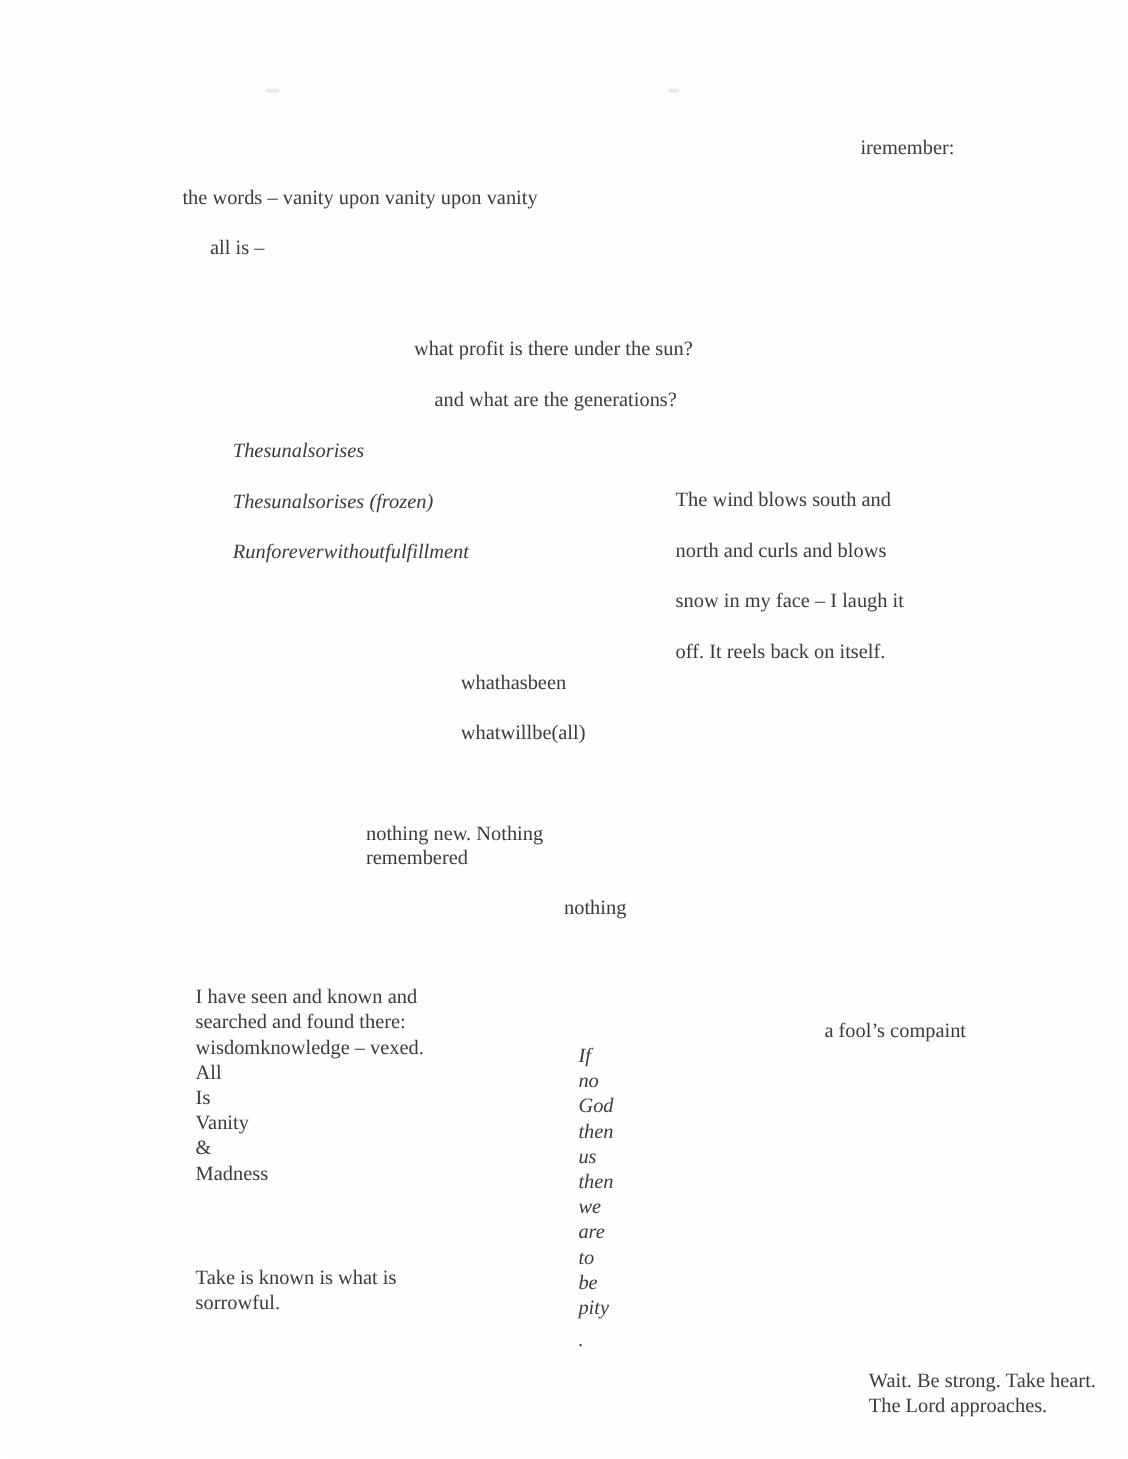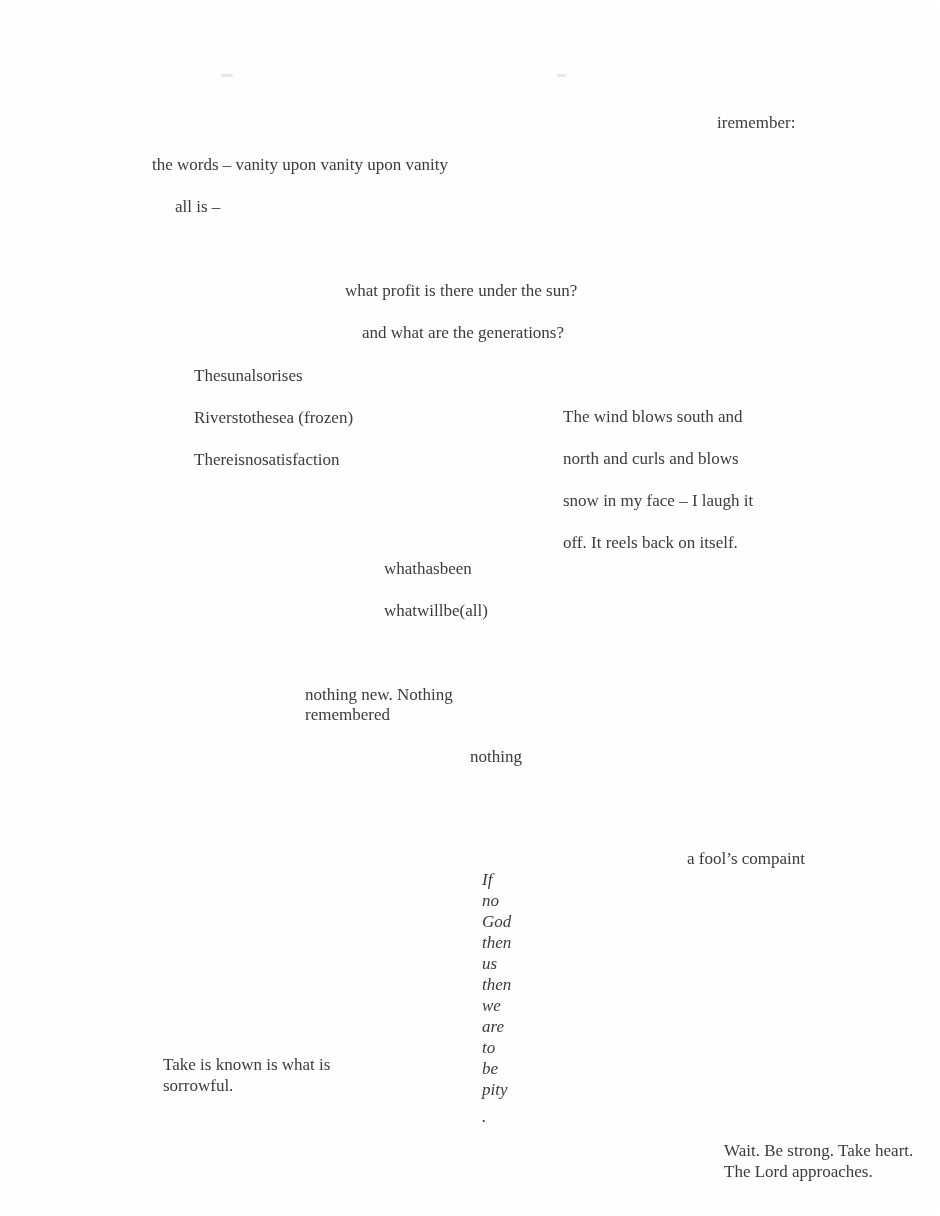--- a/index.html
+++ b/index.html
@@ -64,44 +64,54 @@
   <div class="line" style="left:717px; top:112px;">iremember:</div>
 
   <div class="line" style="left:152px; top:154px;">the words – vanity upon vanity upon vanity</div>
 
   <div class="line" style="left:175px; top:196px;">all is –</div>
 
   <div class="line" style="left:345px; top:280px;">what profit is there under the sun?</div>
 
   <div class="line" style="left:362px; top:322px;">and what are the generations?</div>
 
-  <div class="block ds" style="left:194px; top:355px;">
+  <div class="block ds" style="left:194px; top:355px;font-style:italic;">
     <div>Thesunalsorises</div>
-    <div>Riverstothesea (frozen)</div>
-    <div>Thereisnosatisfaction</div>
+    <div>Thesunalsorises (frozen)</div>
+    <div>Runforeverwithoutfulfillment</div>
   </div>
 
   <div class="block ds" style="left:563px; top:396px;">
     <div>The wind blows south and</div>
     <div>north and curls and blows</div>
     <div>snow in my face – I laugh it</div>
     <div>off. It reels back on itself.</div>
   </div>
 
   <div class="block ds" style="left:384px; top:548px;">
     <div>whathasbeen</div>
     <div>whatwillbe(all)</div>
   </div>
 
   <div class="line" style="left:305px; top:662px;margin-top:22px;">nothing new. Nothing</div>
 
   <div class="line" style="left:305px; top:704px;">remembered</div>
 
   <div class="line" style="left:470px; top:746px;">nothing</div>
 
+  <div class="block" style="left:163px; top:820px;">
+    <div>I have seen and known and</div>
+    <div>searched and found there:</div>
+    <div>wisdomknowledge – vexed.</div>
+    <div>All</div>
+    <div>Is</div>
+    <div>Vanity</div>
+    <div>&amp;</div>
+    <div>Madness</div>
+  </div>
 
   <div class="vcol">
     <div>If</div>
     <div>no</div>
     <div>God</div>
     <div>then</div>
     <div>us</div>
     <div>then</div>
     <div>we</div>
     <div>are</div>

